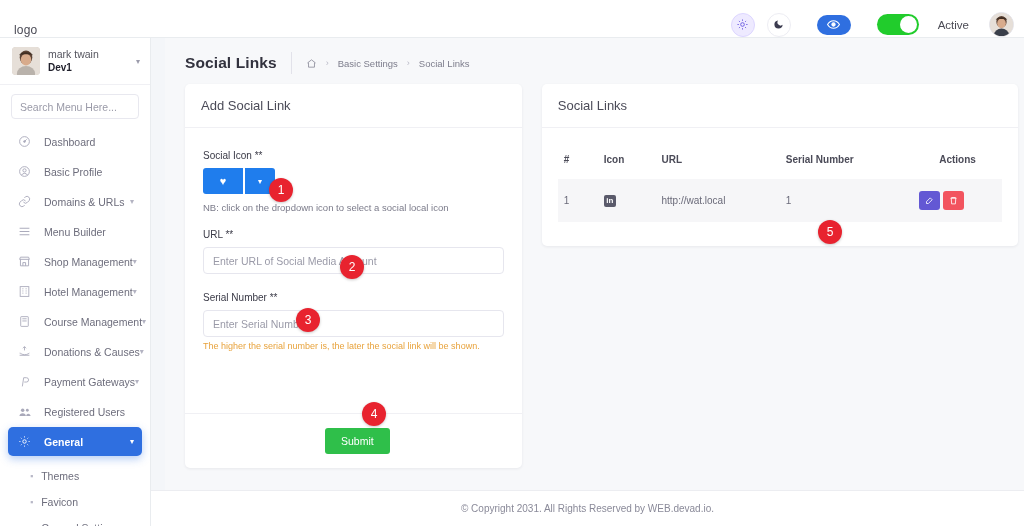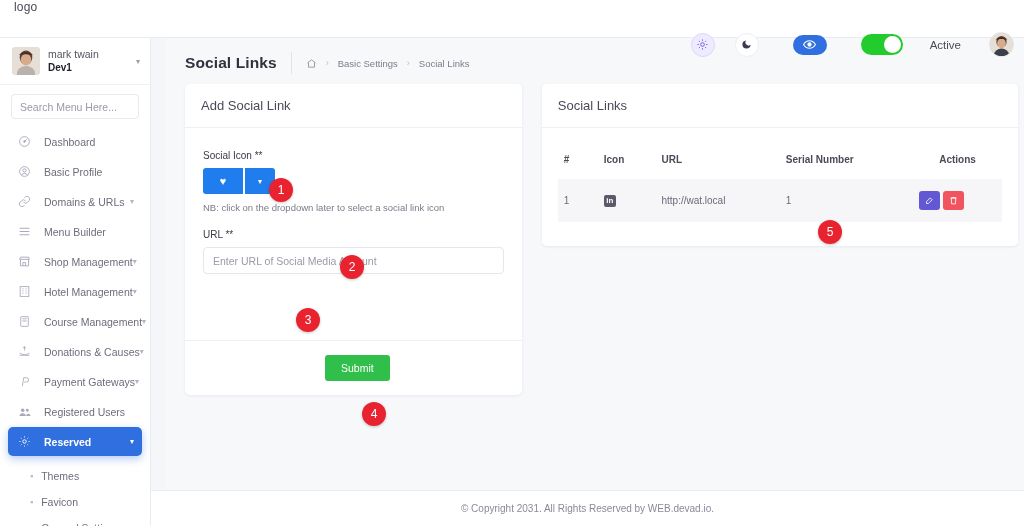--- a/index.html
+++ b/index.html
@@ -8,28 +8,28 @@
     font-family: "Liberation Sans", sans-serif;
     background: #f4f6f9;
     overflow: hidden;
   }
   .app { position: relative; width: 1024px; height: 526px; }
 
   
   .topbar {
     position: absolute; top: 0; left: 0; width: 1024px; height: 38px;
     background: #ffffff; border-bottom: 1px solid #e9ecef;
-    display: flex; align-items: flex-start; z-index: 5;
+    display: flex; align-items: flex-end; z-index: 5;
   }
   .logo {
     width: 150px; padding-left: 14px;
     font-size: 12px; color: #4a4a55; letter-spacing: .2px;
   }
   .topbar-right {
-    margin-left: auto; display: flex; align-items: center; gap: 20px; padding-right: 10px; margin-top: 32px;
+    margin-left: auto; display: flex; align-items: center; gap: 12px; padding-right: 10px; margin-top: 32px;
   }
   .mode-btn {
     width: 24px; height: 24px; border-radius: 50%;
     display: flex; align-items: center; justify-content: center;
     font-size: 11px; border: 1px solid #e4e4ef; background: #fff;
   }
   .mode-btn.active { background: #eeeaff; border-color: #ddd6ff; color: #6a5ae0; }
   .mode-btn.moon { color: #3b3b4f; border-color: #ededf3; }
   .eye-btn {
     width: 34px; height: 20px; border-radius: 10px;
@@ -385,21 +385,21 @@
         <span class="mi-label">Registered Users</span>
       </div>
 
       <div class="menu-item selected">
         <span class="mi-icon">
           <svg width="13" height="13" viewBox="0 0 24 24" fill="none" stroke="currentColor" stroke-width="1.7">
             <circle cx="12" cy="12" r="3.2"></circle>
             <path d="M12 2.5v2M12 19.5v2M2.5 12h2M19.5 12h2M5.2 5.2l1.4 1.4M17.4 17.4l1.4 1.4M18.8 5.2l-1.4 1.4M6.6 17.4l-1.4 1.4"></path>
           </svg>
         </span>
-        <span class="mi-label">Reserved</span>
+        <span class="mi-label">General</span>
         <span class="mi-caret">▾</span>
       </div>
     </div>
 
     <div class="submenu">
       <div class="submenu-item">
         <span class="dot">▪</span>
         <span>Themes</span>
       </div>
       <div class="submenu-item">
@@ -436,27 +436,32 @@
 
       <div class="card card-left">
         <div class="card-head">Add Social Link</div>
         <div class="card-body">
 
           <div class="form-label">Social Icon **</div>
           <div class="btn-group">
             <div class="btn-icon">♥</div>
             <div class="btn-caret">▾</div>
           </div>
-          <div class="nb-text">NB: click on the dropdown later to select a social link icon</div>
+          <div class="nb-text">NB: click on the dropdown icon to select a social local icon</div>
 
           <div class="field-block">
             <div class="form-label">URL **</div>
             <input class="txt-input" placeholder="Enter URL of Social Media Account" style="">
           </div>
 
+          <div class="field-block">
+            <div class="form-label">Serial Number **</div>
+            <input class="txt-input" placeholder="Enter Serial Number" style="">
+            <div class="hint">The higher the serial number is, the later the social link will be shown.</div>
+          </div>
 
           <div style="height:38px"></div>
         </div>
         <div class="card-foot">
           <button class="submit-btn">Submit</button>
         </div>
       </div>
 
       <div class="card card-right">
         <div class="card-head">Social Links</div>

